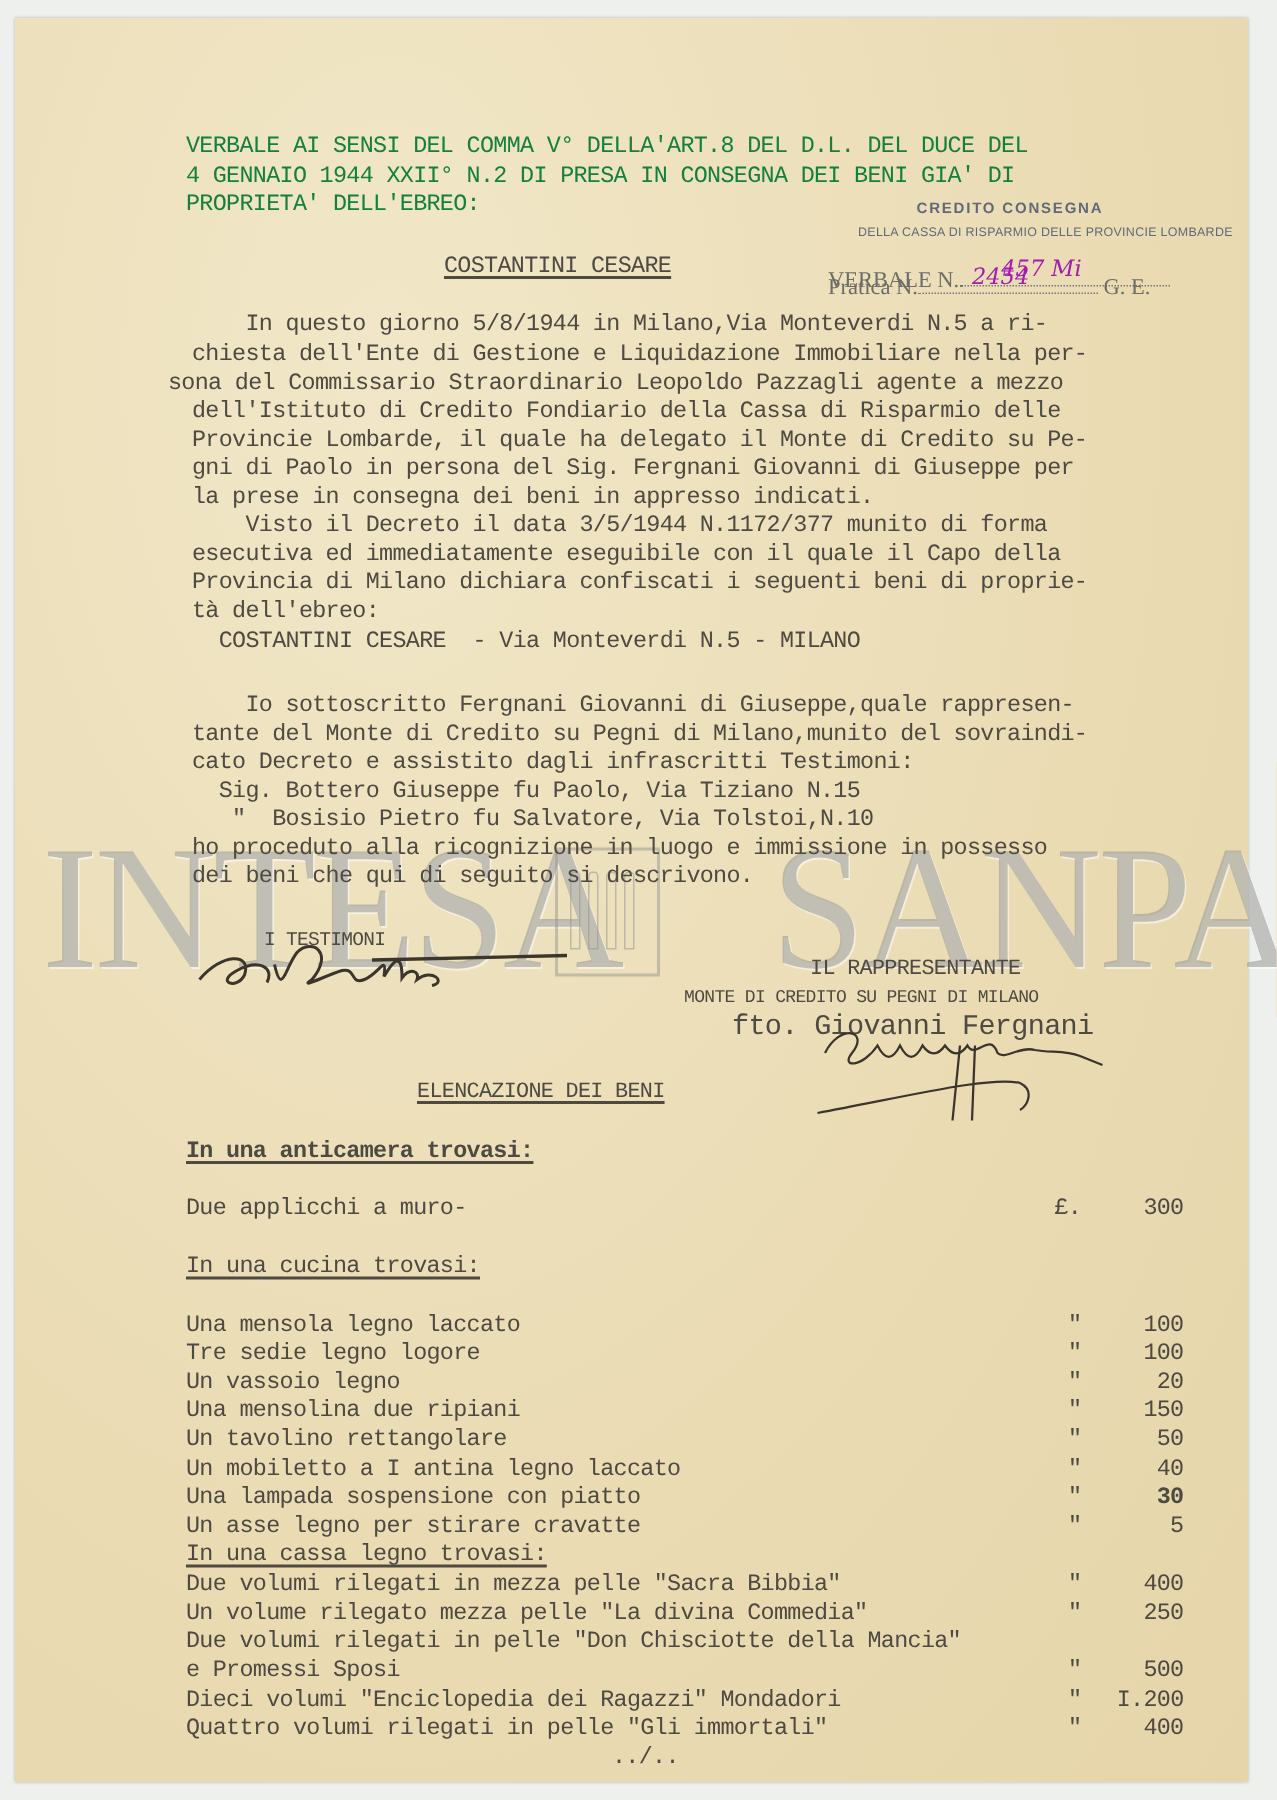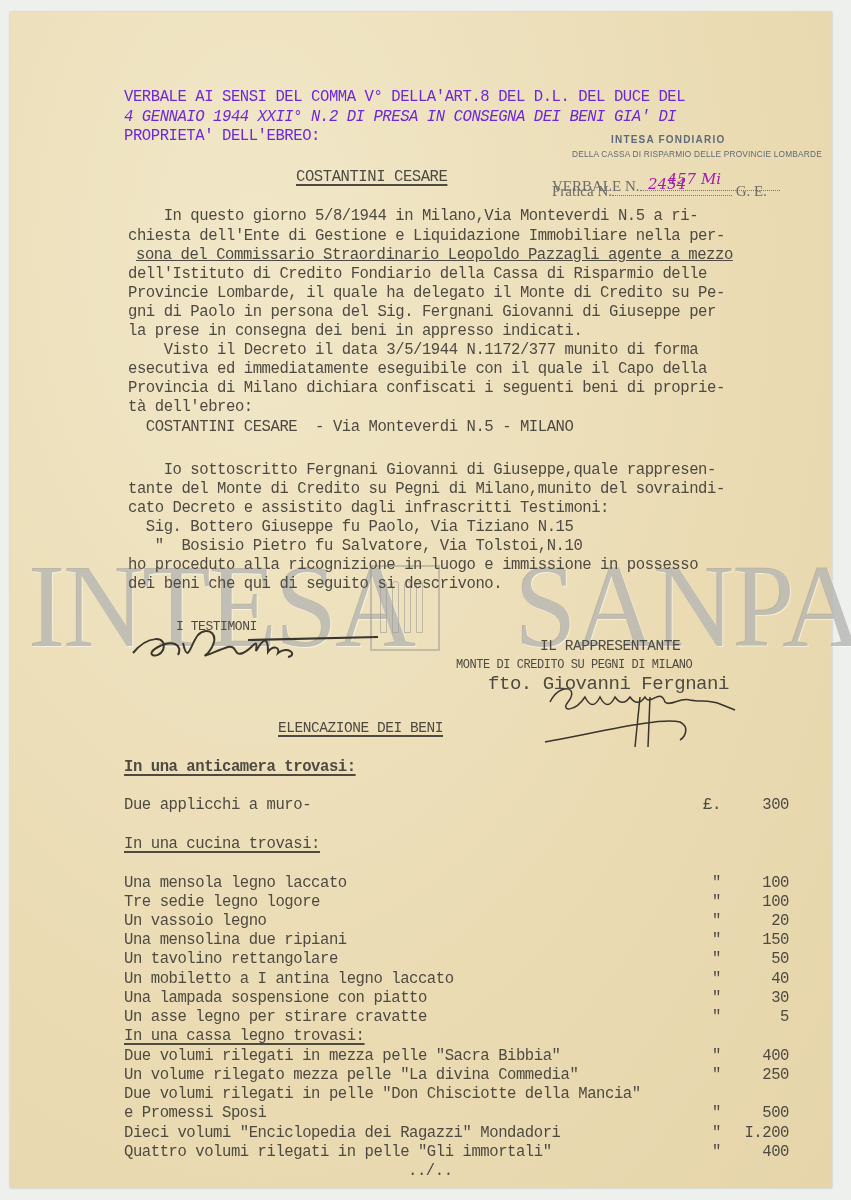--- a/index.html
+++ b/index.html
@@ -3,21 +3,21 @@
 <meta charset="utf-8">
 <style>
   html,body{margin:0;padding:0;}
   body{width:851px;height:1200px;background:#eef0ee;position:relative;overflow:hidden;
        font-family:"Liberation Mono","DejaVu Sans Mono",monospace;}
   .paper{position:absolute;left:10px;top:12px;width:822px;height:1176px;
          background:#ece0bd;
          background-image:radial-gradient(ellipse at 30% 20%, #f1e7c8 0%, #eadbb3 60%, #e6d5aa 100%);
          box-shadow:0 0 2px rgba(0,0,0,.25);}
   .tx{position:absolute;color:#4e4a42;font-size:15.6px;line-height:19.3px;white-space:pre;letter-spacing:-0.45px;}
-  .hdr{font-weight:normal;color:#6d28d9;}
+  .hdr{font-weight:normal;color:#15803d;}
   .ul{text-decoration:underline;text-decoration-thickness:2px;text-underline-offset:3px;}
   .stamp{position:absolute;left:540px;top:134px;width:260px;color:#6a6f77;}
   .stamp .s1{position:absolute;left:71px;top:0;font-family:"Liberation Sans",sans-serif;font-size:10px;letter-spacing:1.2px;color:#5f6a78;font-weight:bold;}
   .stamp .s2{position:absolute;left:12px;top:15px;font-family:"Liberation Sans",sans-serif;font-size:8.3px;letter-spacing:.2px;color:#5f6a78;white-space:nowrap;padding-left:20px;}
   .stamp .s3,.stamp .s4{position:absolute;left:12px;font-family:"Liberation Serif",serif;font-size:15px;color:#6e6c68;white-space:nowrap;}
   .stamp .s3{top:44px;} .stamp .s4{top:49px;}
   .dots{display:inline-block;border-bottom:1px dotted #777;width:140px;position:relative;height:12px;vertical-align:baseline;}
   .dots2{width:120px;}
   .hand{position:absolute;font-family:"DejaVu Serif",serif;font-style:italic;color:#a21caf;font-size:15px;}
   .wm{position:absolute;left:28px;top:550px;font-family:"Liberation Serif",serif;font-size:112px;color:rgba(150,150,145,.55);
@@ -39,39 +39,39 @@
   <span>INTESA</span><span style="display:inline-block;width:100px"></span><span>SANPAOLO</span>
 </div>
 <div class="wmbox">
   <i style="left:8px"></i>
     <i style="left:20px"></i>
     <i style="left:32px"></i>
     <i style="left:44px"></i>
 </div>
 
 <div class="tx hdr" style="left:124px;top:88px;">VERBALE AI SENSI DEL COMMA V° DELLA'ART.8 DEL D.L. DEL DUCE DEL</div>
-<div class="tx hdr" style="left:124px;top:108px;font-style:italic;">4 GENNAIO 1944 XXII° N.2 DI PRESA IN CONSEGNA DEI BENI GIA' DI</div>
+<div class="tx hdr" style="left:124px;top:108px;">4 GENNAIO 1944 XXII° N.2 DI PRESA IN CONSEGNA DEI BENI GIA' DI</div>
 <div class="tx hdr" style="left:124px;top:127px;">PROPRIETA' DELL'EBREO:</div>
 
 <div class="stamp">
-  <div class="s1">INTESA FONDIARIO</div>
+  <div class="s1">CREDITO CONSEGNA</div>
   <div class="s2">DELLA CASSA DI RISPARMIO DELLE PROVINCIE LOMBARDE</div>
   <div class="s3">
     <span>VERBALE N.</span><span class="dots"><span class="hand" style="left:28px;top:-8px;">457 Mi</span></span>
   </div>
   <div class="s4">
     <span>Pratica N.</span><span class="dots dots2"><span class="hand" style="left:36px;top:-8px;">2454</span></span> <span>G. E.</span>
   </div>
 </div>
 
 <div class="tx ul" style="left:296px;top:168px;">COSTANTINI CESARE</div>
 
 <div class="tx" style="left:128px;top:207px;">    In questo giorno 5/8/1944 in Milano,Via Monteverdi N.5 a ri-</div>
 <div class="tx" style="left:128px;top:227px;">chiesta dell'Ente di Gestione e Liquidazione Immobiliare nella per-</div>
-<div class="tx" style="left:136px;top:246px;text-decoration:underline;">sona del Commissario Straordinario Leopoldo Pazzagli agente a mezzo</div>
+<div class="tx" style="left:112px;top:246px;">sona del Commissario Straordinario Leopoldo Pazzagli agente a mezzo</div>
 <div class="tx" style="left:128px;top:265px;">dell'Istituto di Credito Fondiario della Cassa di Risparmio delle</div>
 <div class="tx" style="left:128px;top:284px;">Provincie Lombarde, il quale ha delegato il Monte di Credito su Pe-</div>
 <div class="tx" style="left:128px;top:303px;">gni di Paolo in persona del Sig. Fergnani Giovanni di Giuseppe per</div>
 <div class="tx" style="left:128px;top:322px;">la prese in consegna dei beni in appresso indicati.</div>
 <div class="tx" style="left:128px;top:341px;">    Visto il Decreto il data 3/5/1944 N.1172/377 munito di forma</div>
 <div class="tx" style="left:128px;top:360px;">esecutiva ed immediatamente eseguibile con il quale il Capo della</div>
 <div class="tx" style="left:128px;top:379px;">Provincia di Milano dichiara confiscati i seguenti beni di proprie-</div>
 <div class="tx" style="left:128px;top:398px;">tà dell'ebreo:</div>
 <div class="tx" style="left:128px;top:418px;">  COSTANTINI CESARE  - Via Monteverdi N.5 - MILANO</div>
 
@@ -125,21 +125,21 @@
 <div class="tx" style="left:124px;top:950px;">Un tavolino rettangolare</div>
 <div class="tx q" style="top:950px;">"</div>
 <div class="tx amt" style="top:950px;text-align:right;">50</div>
 
 <div class="tx" style="left:124px;top:970px;">Un mobiletto a I antina legno laccato</div>
 <div class="tx q" style="top:970px;">"</div>
 <div class="tx amt" style="top:970px;">40</div>
 
 <div class="tx" style="left:124px;top:989px;">Una lampada sospensione con piatto</div>
 <div class="tx q" style="top:989px;">"</div>
-<div class="tx amt" style="top:989px;">30</div>
+<div class="tx amt" style="top:989px;font-weight:bold;">30</div>
 
 <div class="tx" style="left:124px;top:1008px;">Un asse legno per stirare cravatte</div>
 <div class="tx q" style="top:1008px;">"</div>
 <div class="tx amt" style="top:1008px;">5</div>
 
 <div class="tx ul" style="left:124px;top:1027px;">In una cassa legno trovasi:</div>
 
 <div class="tx" style="left:124px;top:1047px;">Due volumi rilegati in mezza pelle "Sacra Bibbia"</div>
 <div class="tx q" style="top:1047px;">"</div>
 <div class="tx amt" style="top:1047px;">400</div>

